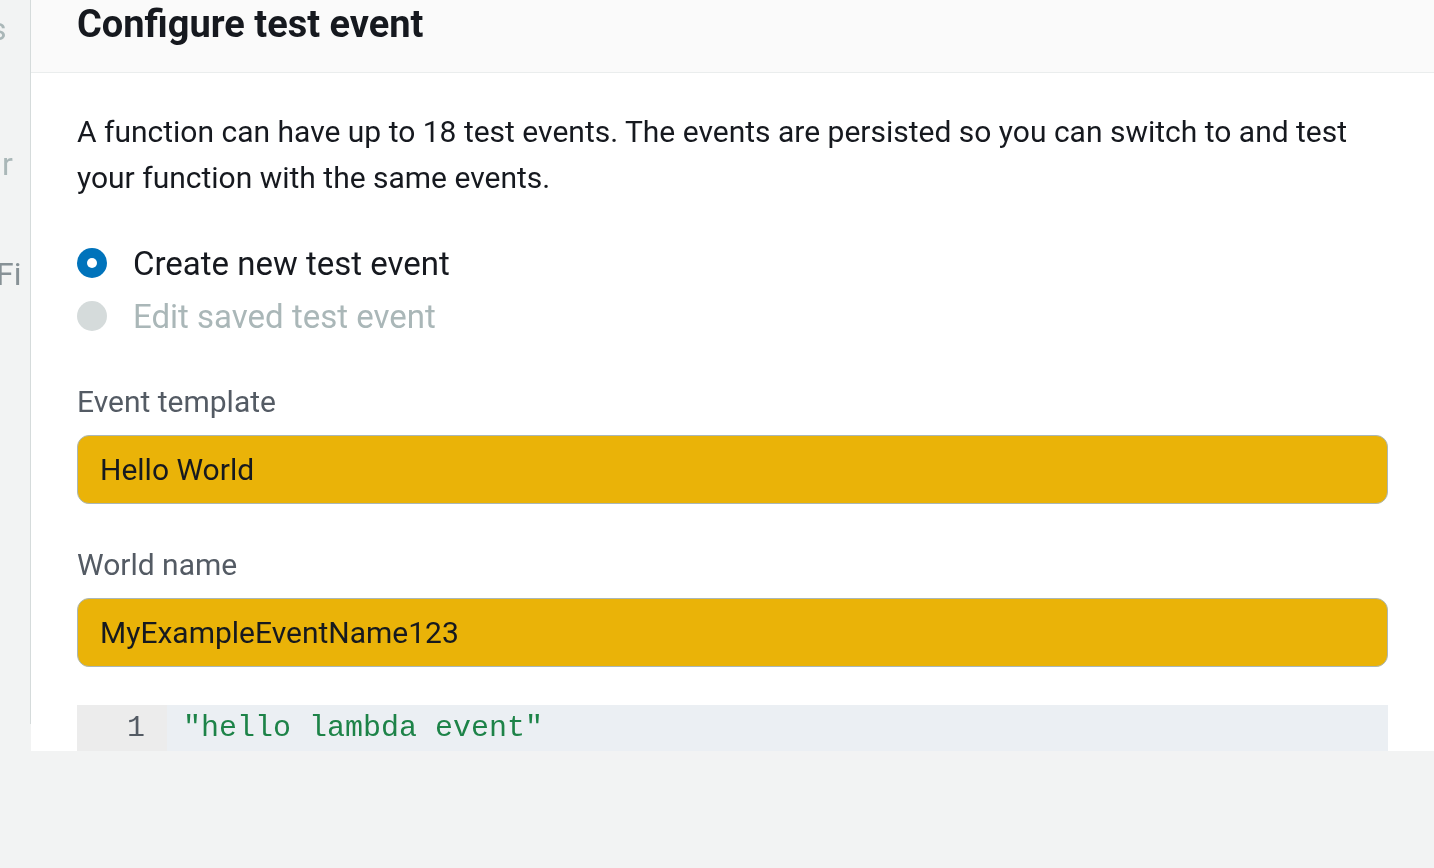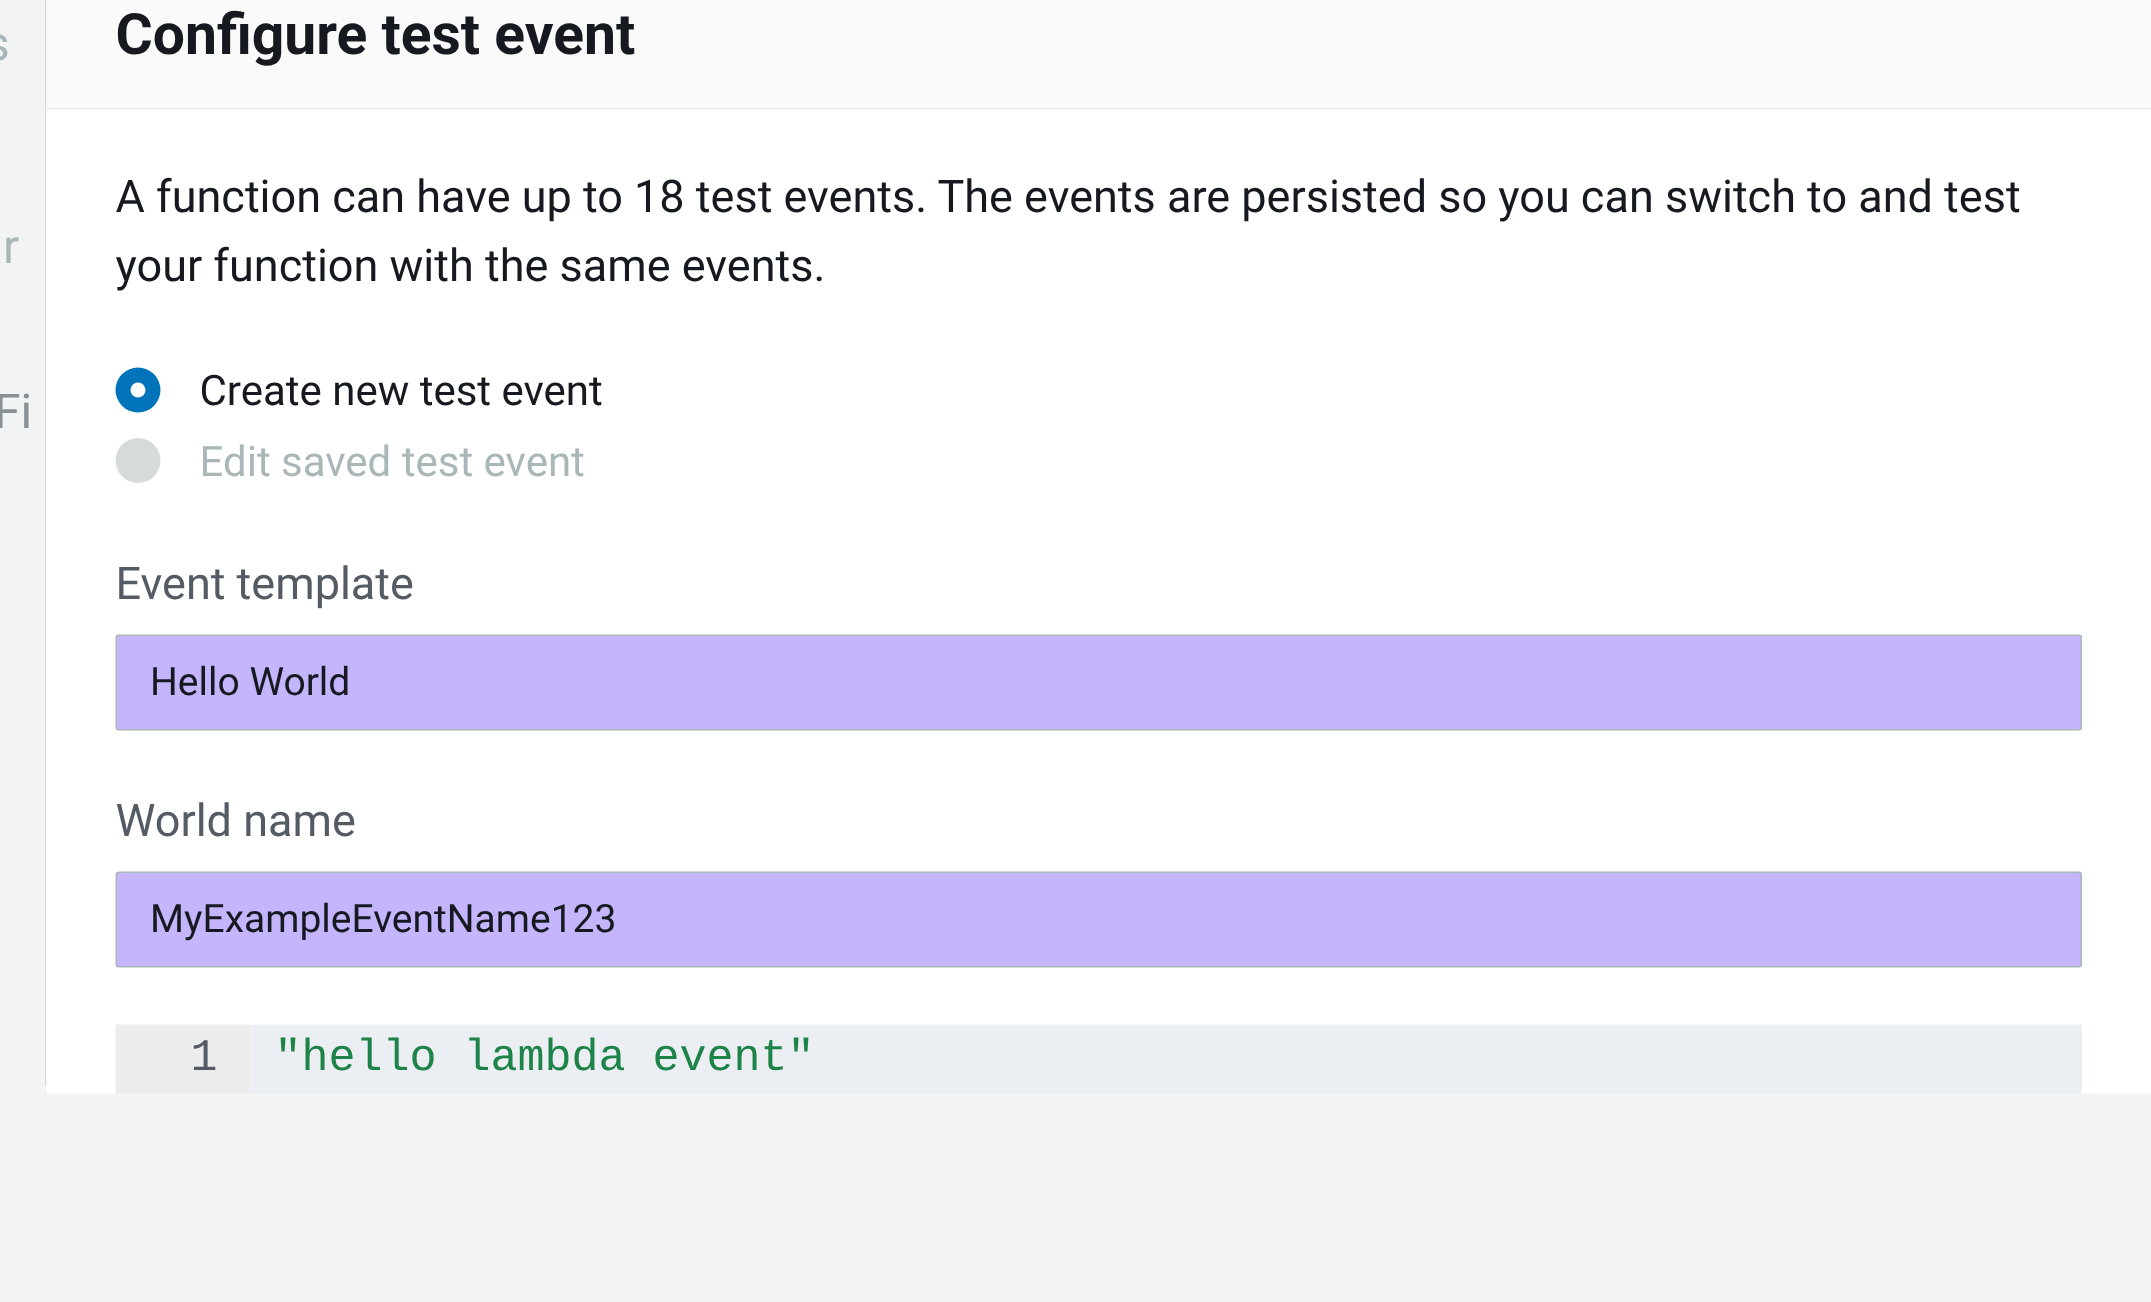--- a/index.html
+++ b/index.html
@@ -104,44 +104,44 @@
       content: "";
       width: 10px;
       height: 10px;
       background: #ffffff;
       border-radius: 50%;
     }
     .radio-circle.unselected {
       background: #d5dbdb;
     }
     .radio-label {
-      font-size: 28px;
+      font-size: 33px;
       color: #16191f;
     }
     .radio-label.disabled {
       color: #aab7b8;
     }
     .form-field {
       margin-bottom: 38px;
       margin-top: 43px;
     }
     .field-label {
       font-size: 30px;
       color: #545b64;
       margin-bottom: 16px;
       display: block;
     }
     .field-input {
       width: 100%;
       padding: 16px 22px;
-      font-size: 26px;
+      font-size: 30px;
       color: #16191f;
       border: 1px solid #aab7b8;
-      border-radius: 2px;
-      background: #c4b5fd;
+      border-radius: 12px;
+      background: #eab308;
       font-family: inherit;
       outline: none;
     }
     .code-editor {
       margin-top: 8px;
       display: flex;
       font-family: "Courier New", Courier, monospace;
       font-size: 30px;
     }
     .code-gutter {

